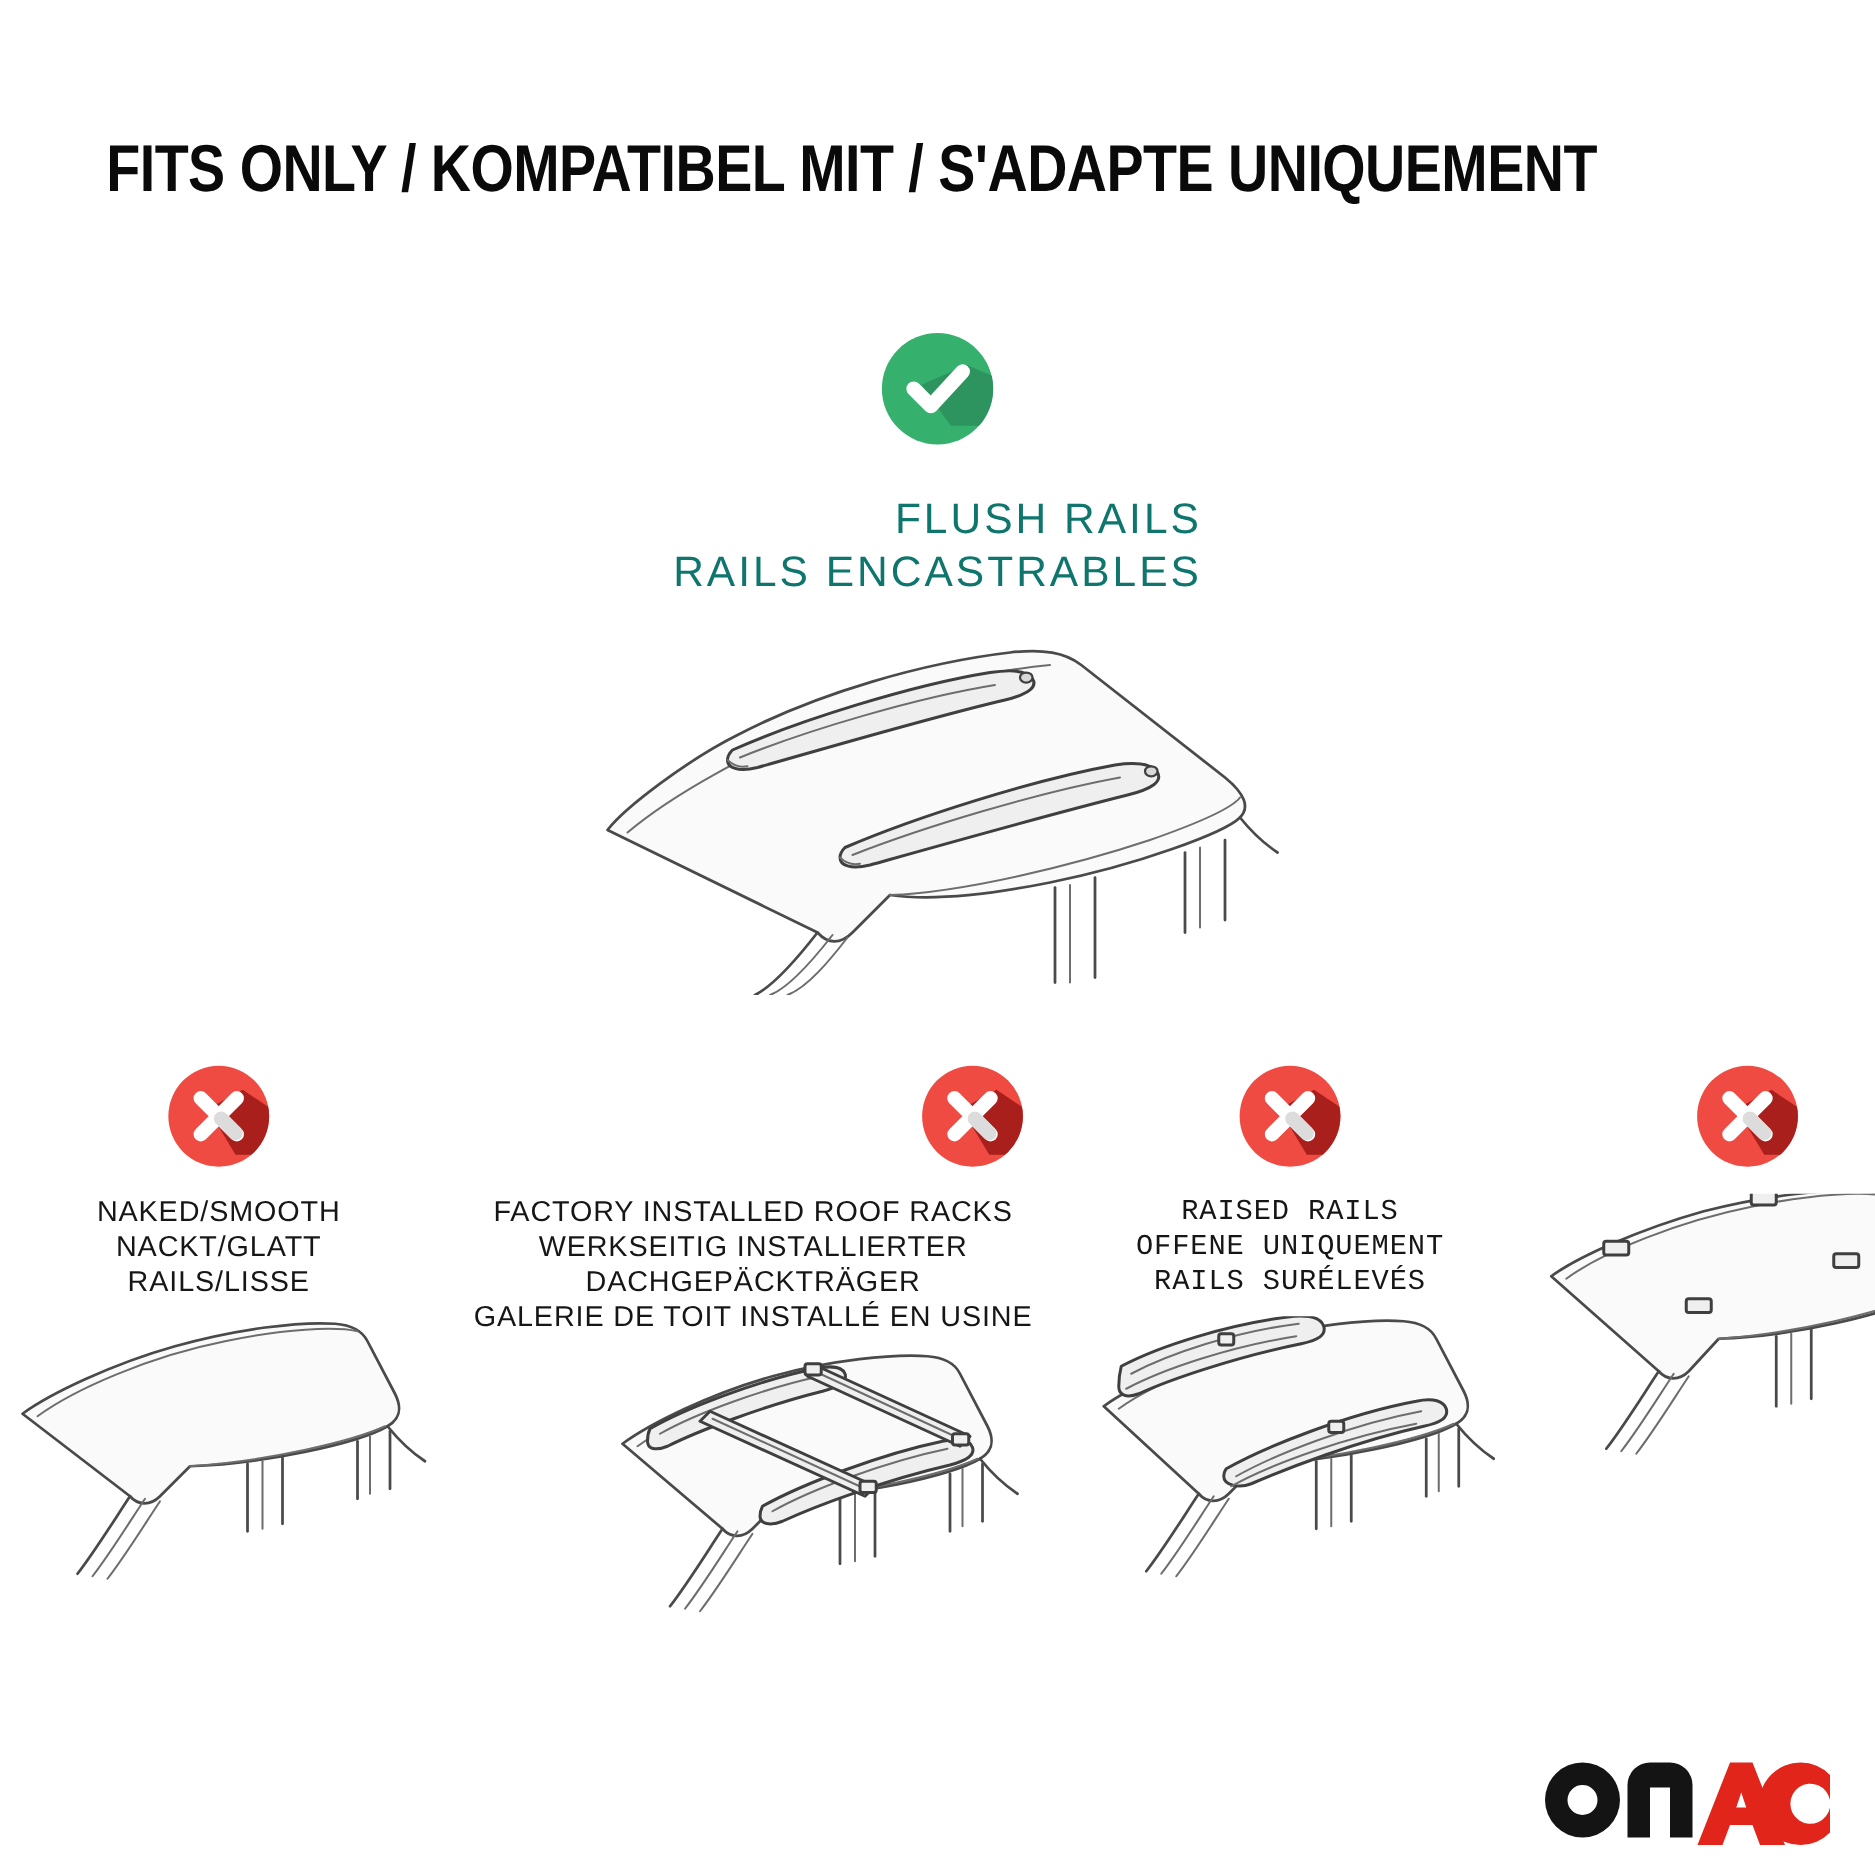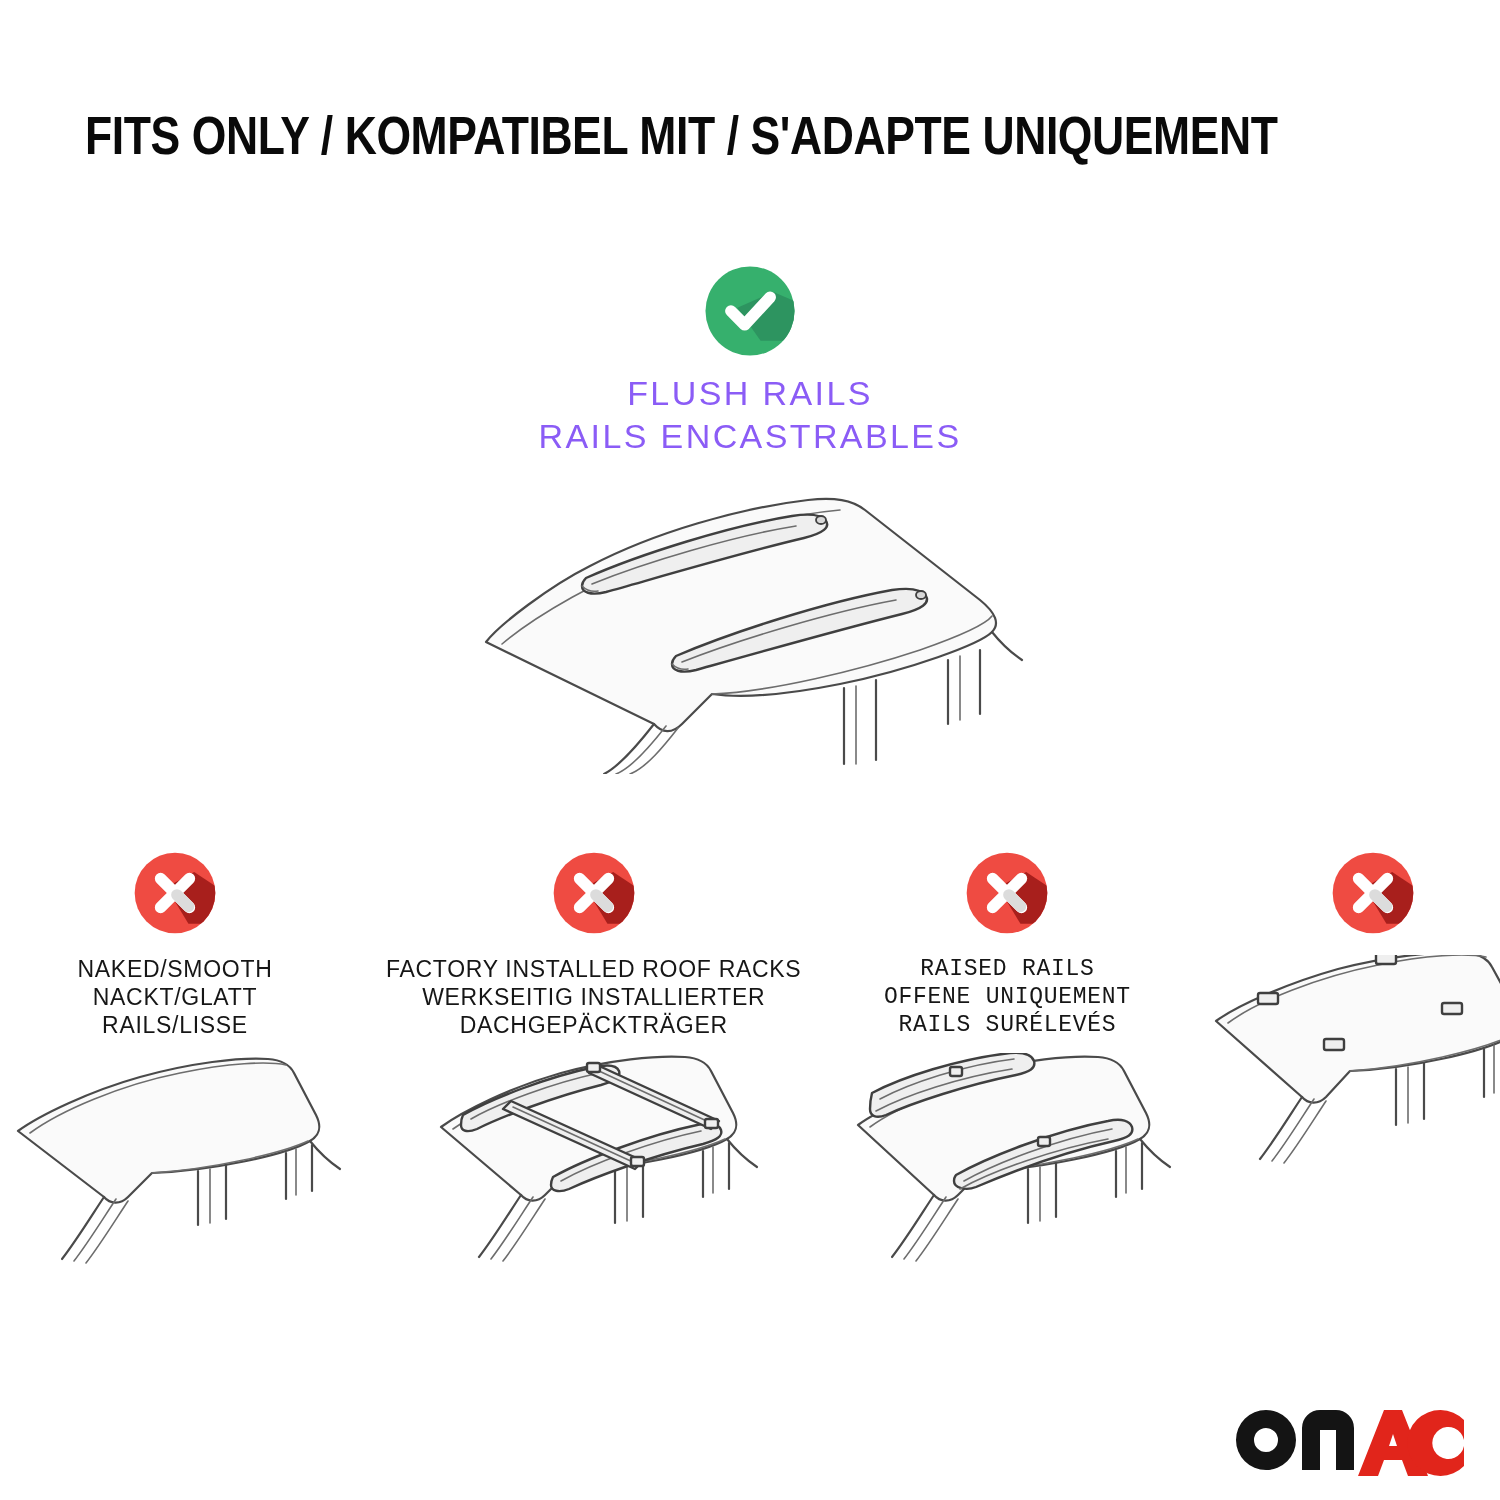--- a/index.html
+++ b/index.html
@@ -35,27 +35,27 @@
     flex-direction:column;
     align-items:center;
   }
   .badge{
     width:106px; height:106px;
     position:relative;
   }
   .badge svg{ display:block; width:100%; height:100%; }
 
   .primary-labels{
-    margin-top:8px;
-    text-align:center;
+    margin-top:30px;
+    text-align:right;
     font-size:34px;
     font-weight:300;
     letter-spacing:2.4px;
     line-height:43px;
-    color:#8b5cf6;
+    color:#0f766e;
   }
 
   .primary-art{
     margin-top:16px;
     width:620px; height:300px;
   }
   .primary-art svg{ display:block; width:100%; height:100%; }
 
   
   .deny-row{
@@ -64,21 +64,21 @@
     width:1500px;
     display:flex;
     gap:36px;
   }
   .deny-col{
     display:flex;
     flex-direction:column;
     align-items:center;
   }
   .deny-col.c1{ width:400px; }
-  .deny-col.c2{ width:440px; }
+  .deny-col.c2{ width:440px;align-items:flex-end; }
   .deny-col.c3{ width:340px;font-family:Liberation Mono, monospace; }
   .deny-col.c4{ width:320px; }
 
   .deny-badge{ width:96px; height:96px; }
   .deny-badge svg{ display:block; width:100%; height:100%; }
 
   .deny-labels{
     margin-top:14px;
     text-align:center;
     font-size:23px;
@@ -249,20 +249,21 @@
           <path d="M35 35 L65 65" stroke="#ffffff"></path>
           <path d="M65 35 L35 65" stroke="#ffffff"></path>
           <path d="M52 52 L64 64" stroke="#dcdcdc"></path>
         </g>
       </svg>
     </div>
     <div class="deny-labels">
       <div>FACTORY INSTALLED ROOF RACKS</div>
       <div>WERKSEITIG INSTALLIERTER</div>
       <div>DACHGEPÄCKTRÄGER</div>
+      <div>GALERIE DE TOIT INSTALLÉ EN USINE</div>
     </div>
     <div class="deny-art">
       <svg viewBox="0 0 350 215">
         <path class="sk-fill" d="M22 74 C44 58 92 34 142 20 C190 7 238 2 266 4
                                  C280 5 288 10 292 18 L314 60
                                  C320 72 318 80 308 86
                                  C284 100 208 116 150 118 L126 142
                                  C118 150 108 149 102 142 L22 74 Z"></path>
         <path class="sk-thin" d="M34 76 C64 54 124 30 182 18"></path>
         <path class="sk-thin" d="M150 118 C212 114 280 98 306 86"></path>

